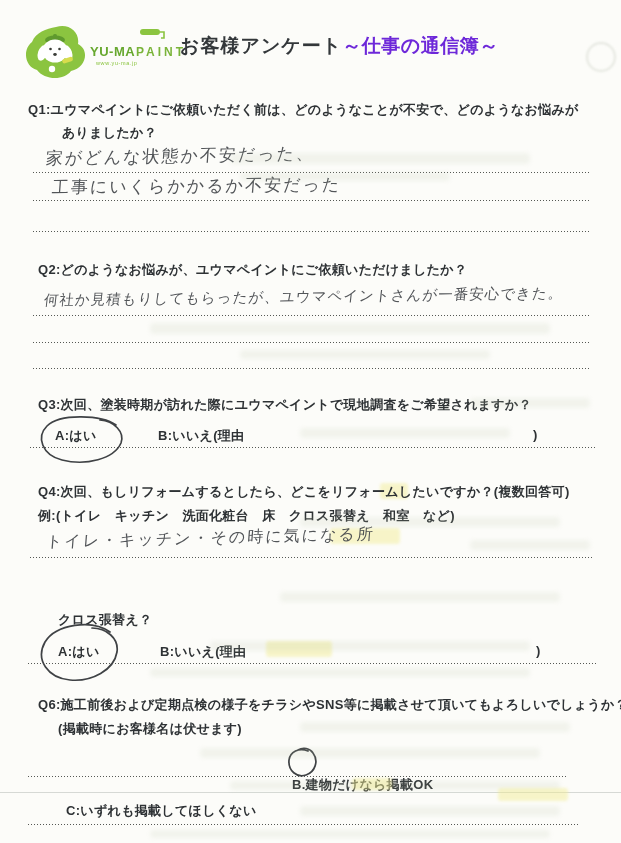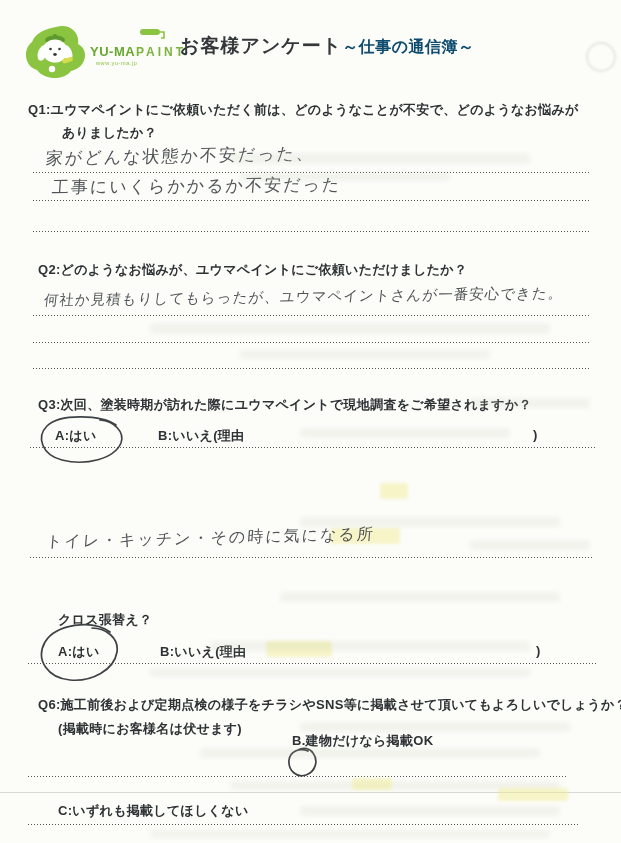--- a/index.html
+++ b/index.html
@@ -5,21 +5,21 @@
   html,body{margin:0;padding:0;background:#e8e8e6;}
   #paper{
     position:relative;width:621px;height:843px;margin:0 auto;
     background:#fcfcf9;overflow:hidden;
     font-family:"Liberation Sans","DejaVu Sans",sans-serif;
     color:#2f3336;
   }
   .abs{position:absolute;}
   .q{font-size:13px;font-weight:600;letter-spacing:.3px;color:#2e3235;white-space:nowrap;}
   .title-main{font-size:19px;font-weight:600;color:#33373a;letter-spacing:1px;}
-  .title-sub{font-size:16px;font-weight:600;color:#0c4a6e;letter-spacing:.5px;}
+  .title-sub{font-size:19px;font-weight:600;color:#6d28d9;letter-spacing:.5px;}
   .hw{
     color:#44474b;white-space:nowrap;
     transform-origin:left center;
     font-weight:400;opacity:.92;
   }
   .dotline{
     height:2px;
     background-image:repeating-linear-gradient(90deg,#555854 0 1.3px,transparent 1.3px 3px);
     background-size:100% 1.5px;background-repeat:no-repeat;background-position:bottom;
   }
@@ -84,43 +84,45 @@
   <div class="abs q" style="left:38px;top:396px">Q3:次回、塗装時期が訪れた際にユウマペイントで現地調査をご希望されますか？</div>
   <div class="abs q" style="left:55px;top:427px">A:はい</div>
   <div class="abs q" style="left:158px;top:427px">B:いいえ(理由</div>
   <div class="abs q" style="left:533px;top:427px">)</div>
   <div class="abs dotline" style="left:30px;top:446px;width:567px"></div>
   <svg class="abs circ" style="left:34px;top:413px" width="104" height="56" viewBox="0 0 104 56">
     <path d="M82 12 C68 2 26 0 13 13 C2 24 8 42 28 47 C52 53 80 46 87 30 C91 19 80 8 66 7"></path>
   </svg>
 
   <div class="abs hilite" style="left:380px;top:483px;width:28px;height:16px"></div>
+  <div class="abs q" style="left:38px;top:483px">Q4:次回、もしリフォームするとしたら、どこをリフォームしたいですか？(複数回答可)</div>
+  <div class="abs q" style="left:38px;top:507px">例:(トイレ　キッチン　洗面化粧台　床　クロス張替え　和室　など)</div>
   <div class="abs hilite" style="left:330px;top:528px;width:70px;height:16px"></div>
   <div class="abs hw" style="left:46px;top:532px;font-size:16px;letter-spacing:2px;transform:rotate(-1.4deg) skewX(-6deg)">トイレ・キッチン・その時に気になる所</div>
   <div class="abs dotline" style="left:30px;top:556px;width:562px"></div>
 
   <div class="abs q" style="left:58px;top:611px">クロス張替え？</div>
   <div class="abs hilite" style="left:266px;top:641px;width:66px;height:16px"></div>
   <div class="abs q" style="left:58px;top:643px">A:はい</div>
   <div class="abs q" style="left:160px;top:643px">B:いいえ(理由</div>
   <div class="abs q" style="left:536px;top:643px">)</div>
   <div class="abs dotline" style="left:28px;top:662px;width:569px"></div>
   <svg class="abs circ" style="left:34px;top:622px" width="104" height="60" viewBox="0 0 104 60">
     <path d="M76 10 C58 -3 22 2 11 20 C1 38 14 56 36 58 C58 60 80 48 83 30 C85 16 72 6 58 6"></path>
   </svg>
 
   <div class="abs q" style="left:38px;top:696px">Q6:施工前後および定期点検の様子をチラシやSNS等に掲載させて頂いてもよろしいでしょうか？</div>
   <div class="abs q" style="left:58px;top:720px">(掲載時にお客様名は伏せます)</div>
-  <div class="abs q" style="left:292px;top:732px">B.建物だけなら掲載OK</div>
+  <div class="abs q" style="left:292px;top:776px">B.建物だけなら掲載OK</div>
   <div class="abs dotline" style="left:28px;top:775px;width:540px"></div>
   <svg class="abs circ" style="left:286px;top:747px" width="36" height="34" viewBox="0 0 36 34">
     <path d="M22 4 C13 0 4 5 3 13 C2 24 11 31 20 28 C29 25 33 14 27 6 C24 1 17 0 12 3"></path>
   </svg>
   <div class="abs artline" style="left:0px;top:792px;width:621px"></div>
-  <div class="abs q" style="left:58px;top:802px">C:いずれも掲載してほしくない</div>
+  <div class="abs q" style="left:66px;top:802px">C:いずれも掲載してほしくない</div>
   <div class="abs dotline" style="left:28px;top:823px;width:551px"></div>
 
   <div class="abs bleed" style="left:230px;top:153px;width:300px;height:11px"></div>
   <div class="abs bleed" style="left:240px;top:172px;width:210px;height:9px"></div>
   <div class="abs bleed" style="left:150px;top:323px;width:400px;height:11px"></div>
   <div class="abs bleed" style="left:240px;top:350px;width:250px;height:9px"></div>
   <div class="abs bleed" style="left:300px;top:428px;width:210px;height:10px"></div>
   <div class="abs bleed" style="left:470px;top:398px;width:120px;height:10px"></div>
   <div class="abs bleed" style="left:300px;top:517px;width:260px;height:10px"></div>
   <div class="abs bleed" style="left:470px;top:540px;width:120px;height:10px"></div>

